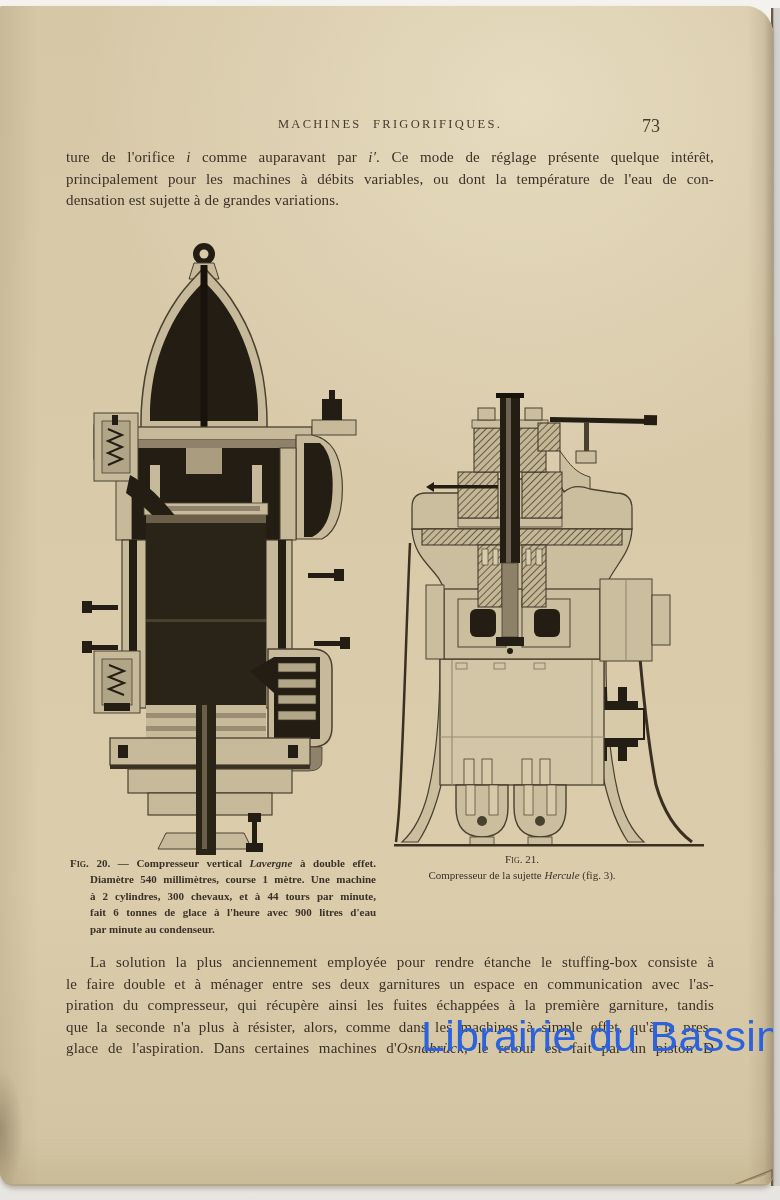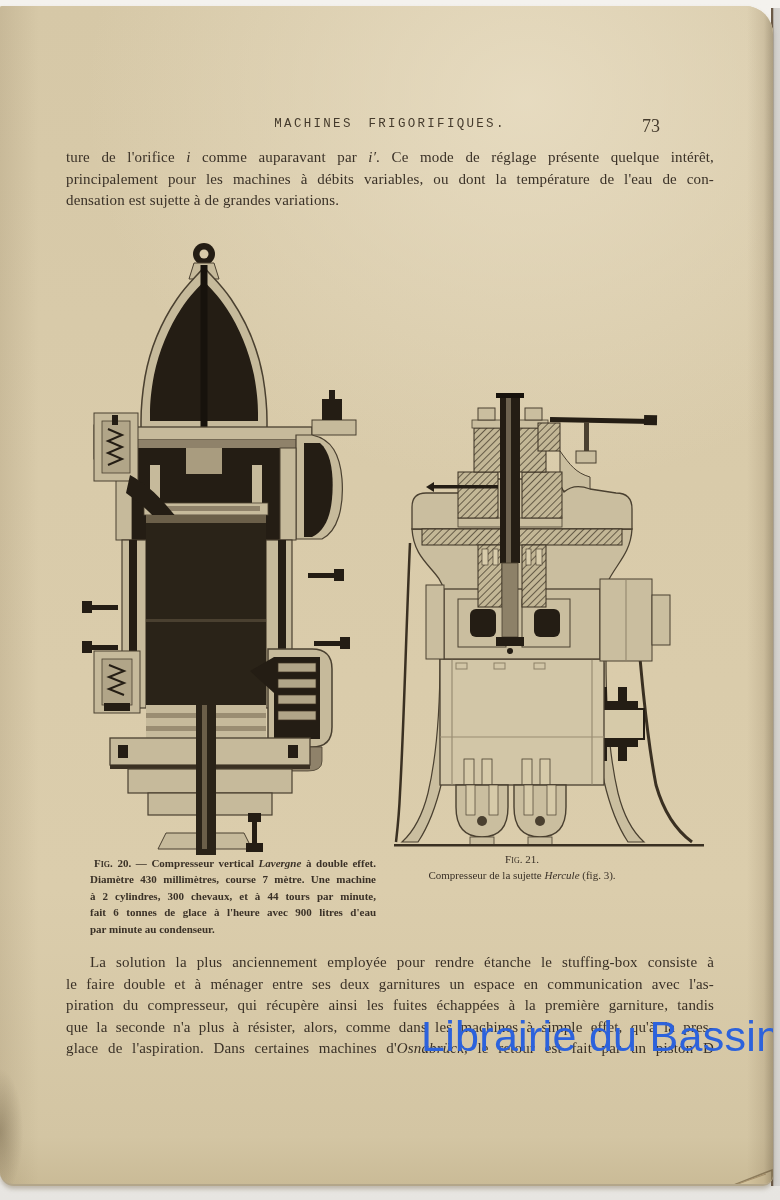--- a/index.html
+++ b/index.html
@@ -31,35 +31,35 @@
   .fore-edge {
     position:absolute; left:771px; top:8px; width:9px; height:1178px;
     background:linear-gradient(90deg,#6a5947 0%,#6a5947 22%,#cfcdc9 30%,#d6d4d0 100%);
   }
   .corner-shadow {
     position:absolute; left:0; top:1030px; width:46px; height:160px;
     background:radial-gradient(70% 55% at 0% 60%, rgba(80,65,40,.34), rgba(80,65,40,0) 72%);
   }
   .running-head {
     position:absolute; left:66px; top:111px; width:648px; text-align:center;
-    font-size:12.5px; letter-spacing:2.3px; word-spacing:6px; color:#453b2d;font-family:Liberation Mono, monospace;
+    font-size:12.5px; letter-spacing:2.3px; word-spacing:6px; color:#453b2d;
   }
   .page-num { position:absolute; left:642px; top:110px; font-size:18px; color:#453b2d; }
 
   .para { position:absolute; left:66px; width:648px; font-size:15px;
           line-height:21.6px; letter-spacing:.15px; color:#3a3127; }
   .ln { height:21.6px; overflow:hidden; text-align:justify; text-align-last:justify; }
   .ln.last { text-align-last:left; }
   .ln.ind { text-indent:24px; }
   .it { font-style:italic; }
   .sc { font-variant:small-caps; }
 
   .cap20 { position:absolute; left:70px; top:851px; width:306px;
            font-size:11px; font-weight:bold; color:#3a3127; }
-  .cap20 .cln { height:16.4px; overflow:hidden; text-align:justify; text-align-last:justify;margin-left:24px; }
+  .cap20 .cln { height:16.4px; overflow:hidden; text-align:justify; text-align-last:justify; }
   .cap20 .cln.hang { margin-left:20px; }
   .cap20 .cln.last { text-align-last:left; }
 
   .cap21 { position:absolute; left:394px; top:845px; width:256px; text-align:center;
            font-size:11px; color:#3a3127; line-height:16px; }
 
   .watermark {
     position:absolute; left:421px; top:1006px; z-index:6;
     font-family:"Liberation Sans", sans-serif;
     font-size:43px; letter-spacing:.3px; color:#2c62dc; white-space:nowrap;
@@ -274,21 +274,21 @@
       <rect x="153" y="392" width="9" height="30" fill="#d6caa9" stroke="#4a4030" stroke-width=".7"></rect>
       <circle cx="146" cy="428" r="5" fill="#4a4030"></circle>
       <rect x="134" y="444" width="24" height="8" fill="#cabe9f" stroke="#4a4030" stroke-width=".8"></rect>
 
       <rect x="0" y="451" width="310" height="2.5" fill="#3a3022"></rect>
     </svg>
   </div>
 
   <div class="cap20">
     <div class="cln"><span class="sc">Fig. 20. — </span><span>Compresseur vertical </span><span class="it">Lavergne</span><span> à double effet.</span></div>
-    <div class="cln hang">Diamètre 430 millimètres, course 7 mètre. Une machine</div>
+    <div class="cln hang">Diamètre 540 millimètres, course 1 mètre. Une machine</div>
     <div class="cln hang">à 2 cylindres, 300 chevaux, et à 44 tours par minute,</div>
     <div class="cln hang">fait 6 tonnes de glace à l'heure avec 900 litres d'eau</div>
     <div class="cln hang last">par minute au condenseur.</div>
   </div>
 
   <div class="cap21">
     <div class="sc">Fig. 21.</div>
     <div><span>Compresseur de la sujette </span><span class="it">Hercule</span><span> (fig. 3).</span></div>
   </div>
 

